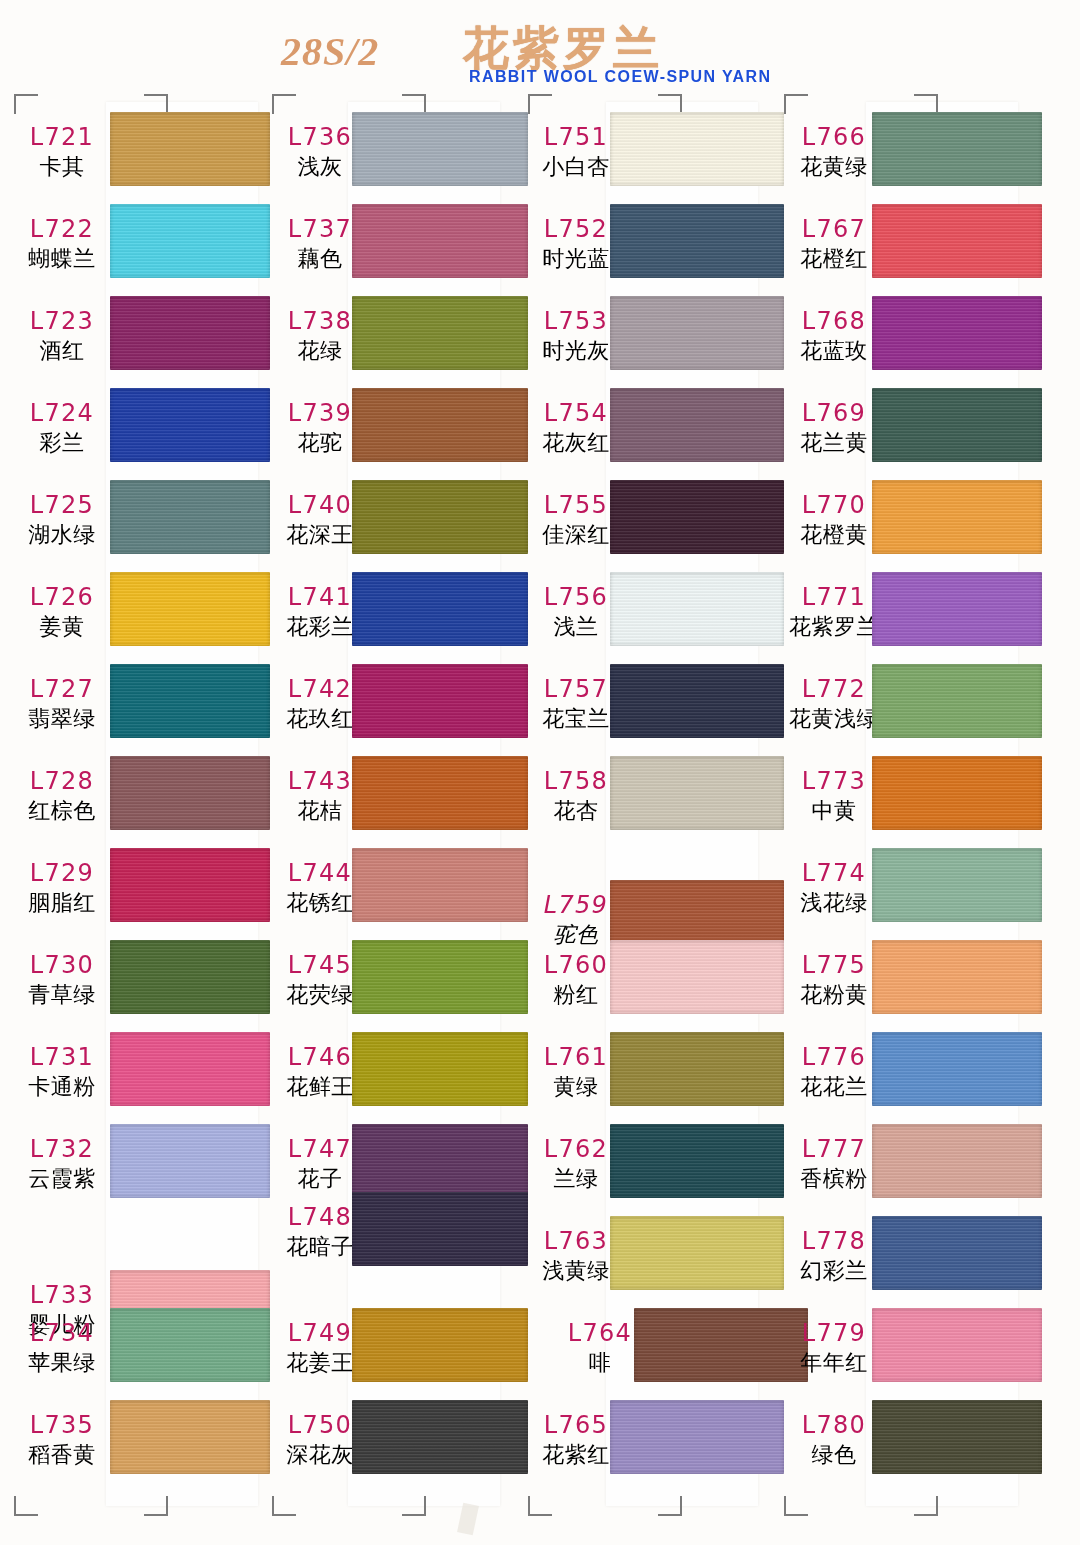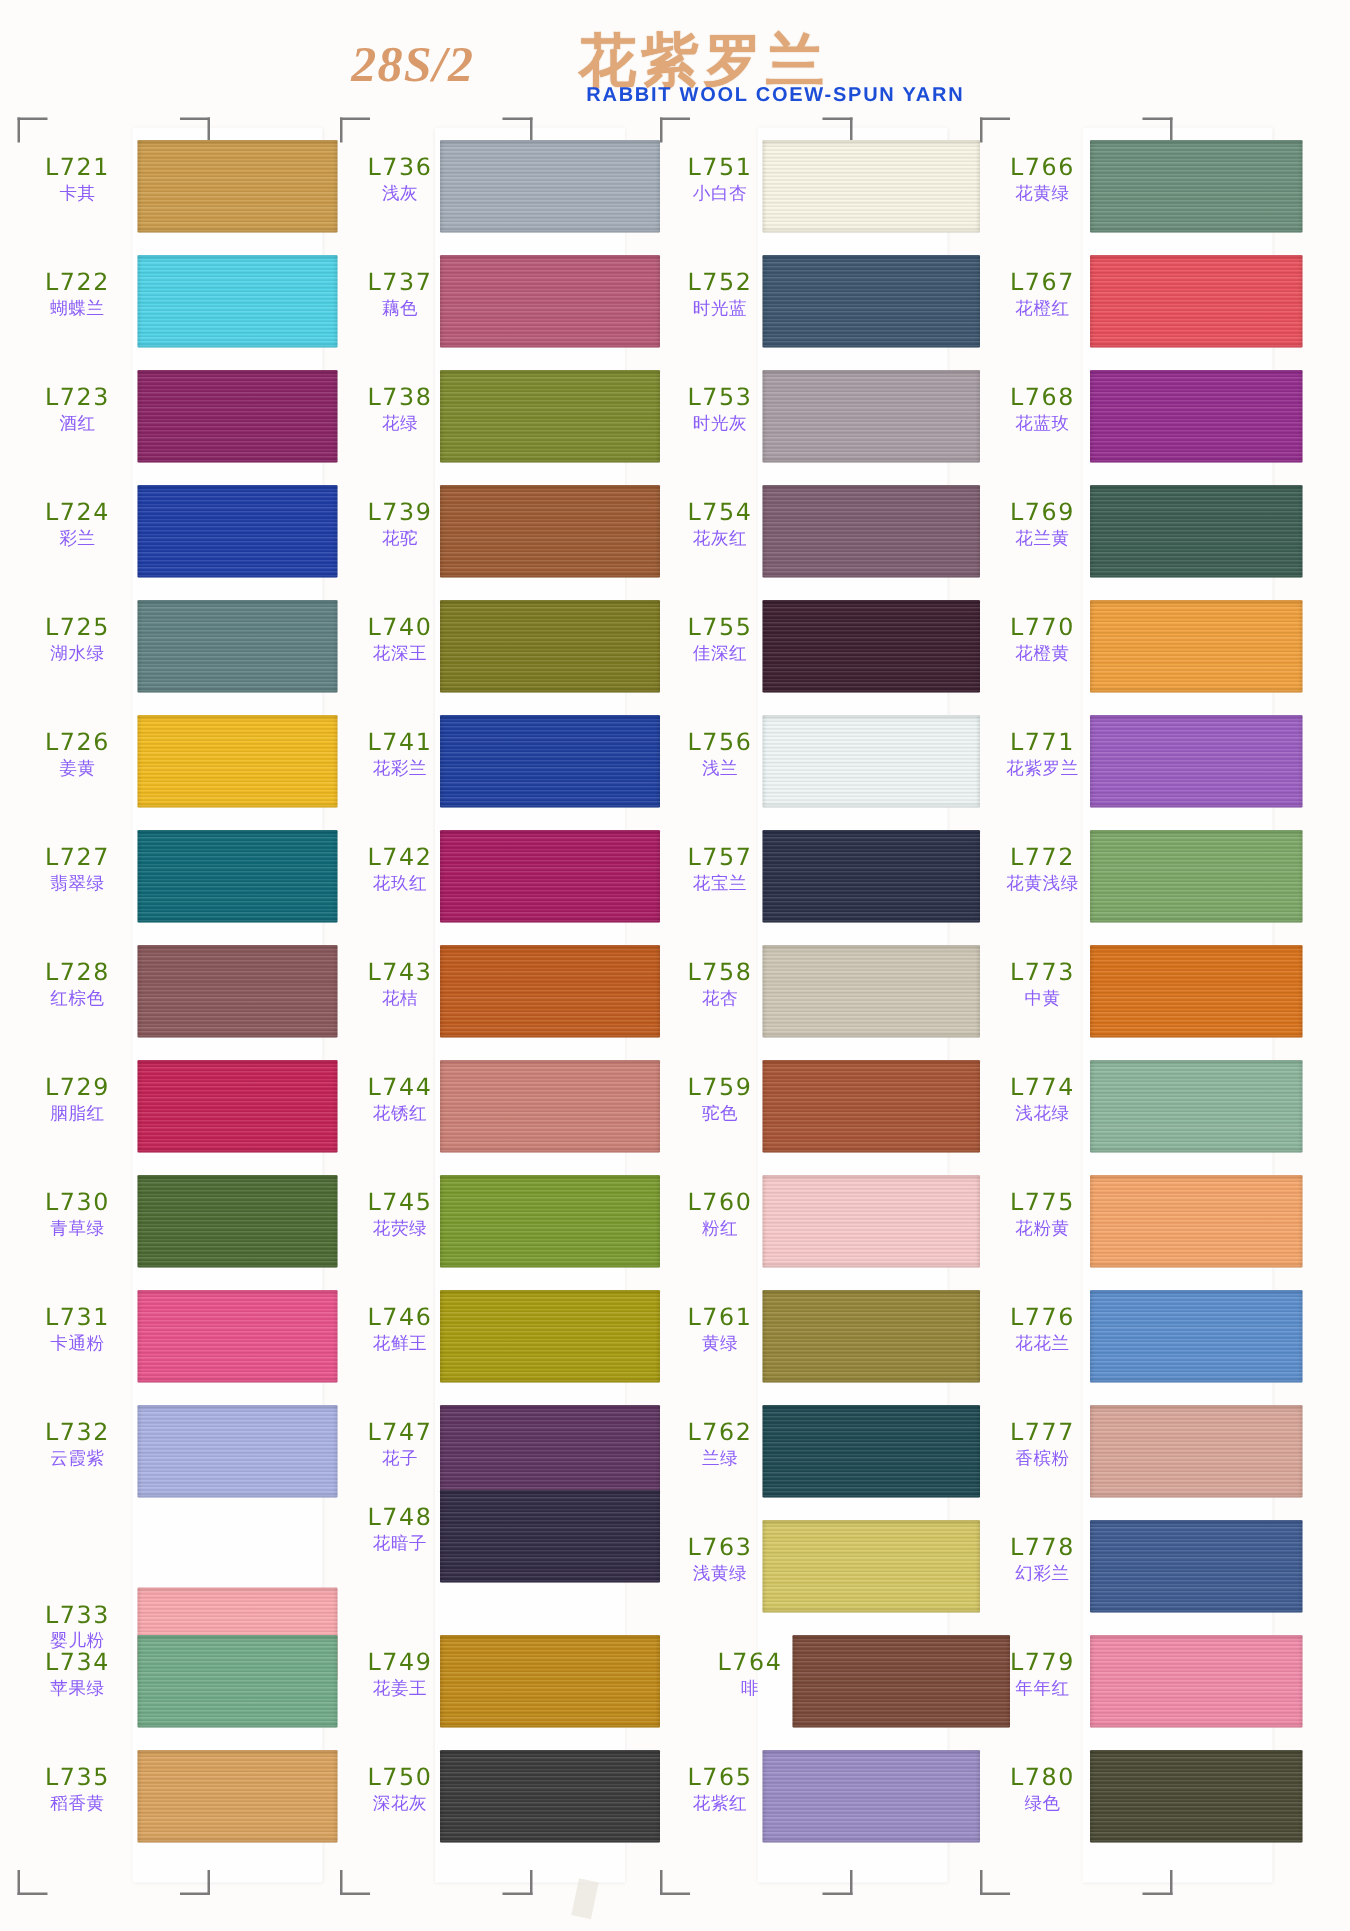--- a/index.html
+++ b/index.html
@@ -53,27 +53,27 @@
   .crop.br{border-top:none;border-bottom:2px solid #7a7a7a;border-right:2px solid #7a7a7a;}
 
   .row{position:absolute;left:0;width:258px;height:88px;}
 
   .label{
     position:absolute;left:0;top:12px;width:96px;
     text-align:center;line-height:1.28;
     color:#2e2e2e;
   }
   .code{
-    display:block;font-size:19px;letter-spacing:1.3px;
+    display:block;font-size:24px;letter-spacing:1.3px;
     font-family:"DejaVu Sans","Liberation Sans",sans-serif;
-    color:#4d7c0f;
+    color:#be185d;
   }
   .cname{
-    display:block;font-size:14px;letter-spacing:.5px;
-    font-weight:500;color:#8b5cf6;
+    display:block;font-size:22px;letter-spacing:.5px;
+    font-weight:500;color:#000000;
   }
   .col-3 .label{width:100px;}
 
   .swatch{
     position:absolute;top:2px;height:74px;
     border-radius:1px;
     background-repeat:repeat;
   }
   .col-0 .swatch{left:96px;width:160px;}
   .col-1 .swatch{left:80px;width:176px;}
@@ -390,21 +390,21 @@
         </div>
         <div class="swatch" style="background: rgb(43, 48, 72);"></div>
       </div>
       <div class="row" style="top: 658px;">
         <div class="label">
           <span class="code">L758</span>
           <span class="cname">花杏</span>
         </div>
         <div class="swatch" style="background: rgb(206, 199, 182);"></div>
       </div>
-      <div class="row" style="top: 750px;">
+      <div class="row" style="top: 782px; font-style: italic;">
         <div class="label">
           <span class="code">L759</span>
           <span class="cname">驼色</span>
         </div>
         <div class="swatch" style="background: rgb(168, 85, 54);"></div>
       </div>
       <div class="row" style="top: 842px;">
         <div class="label">
           <span class="code">L760</span>
           <span class="cname">粉红</span>

